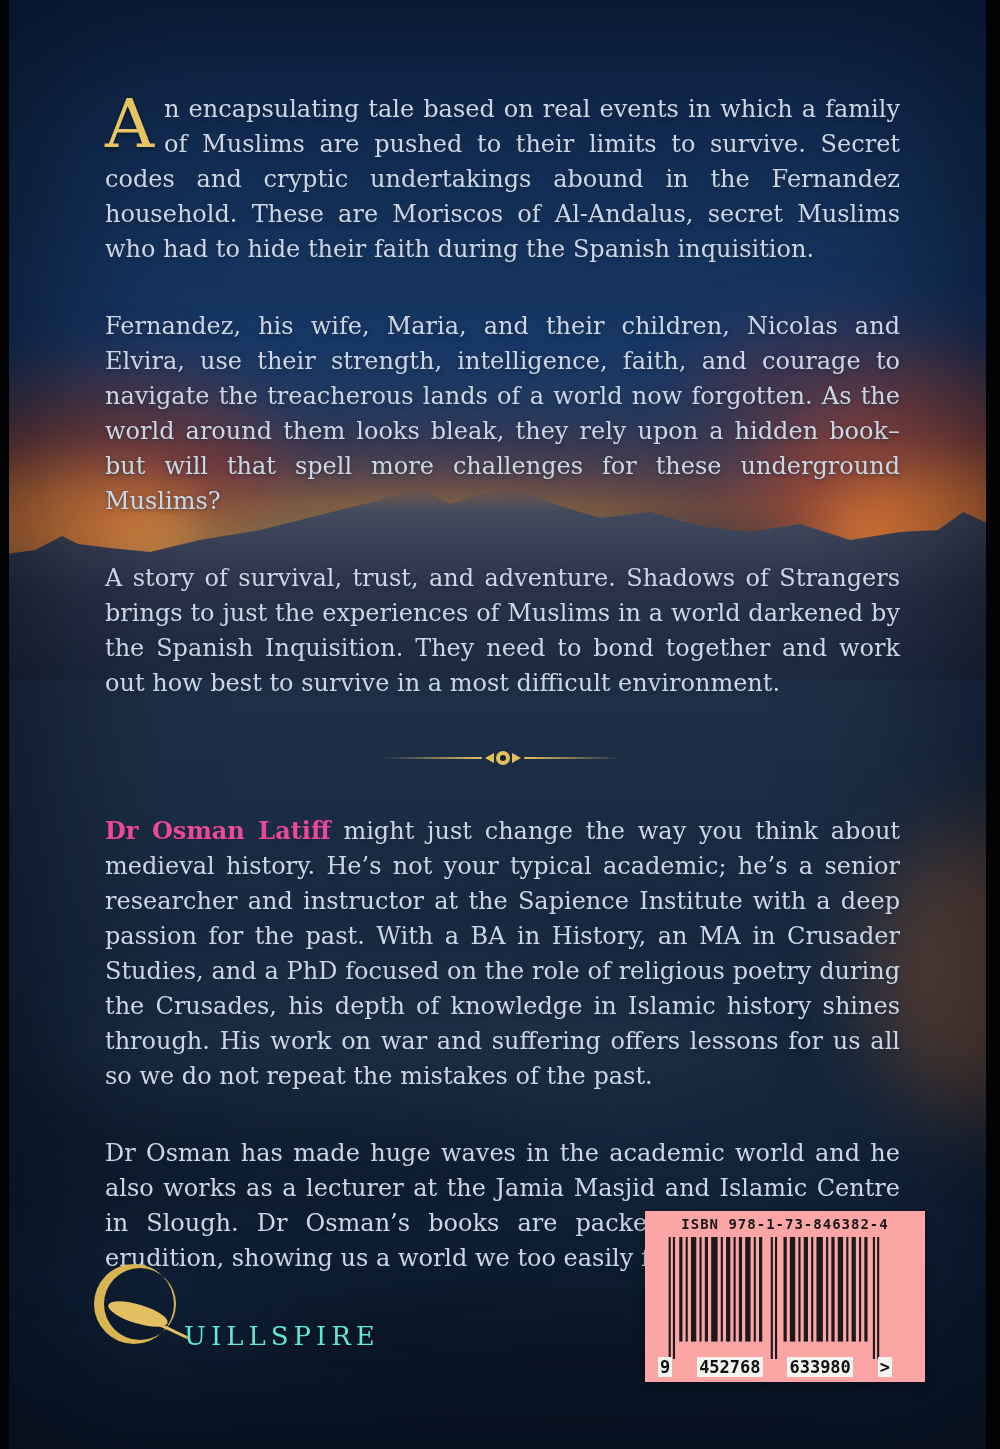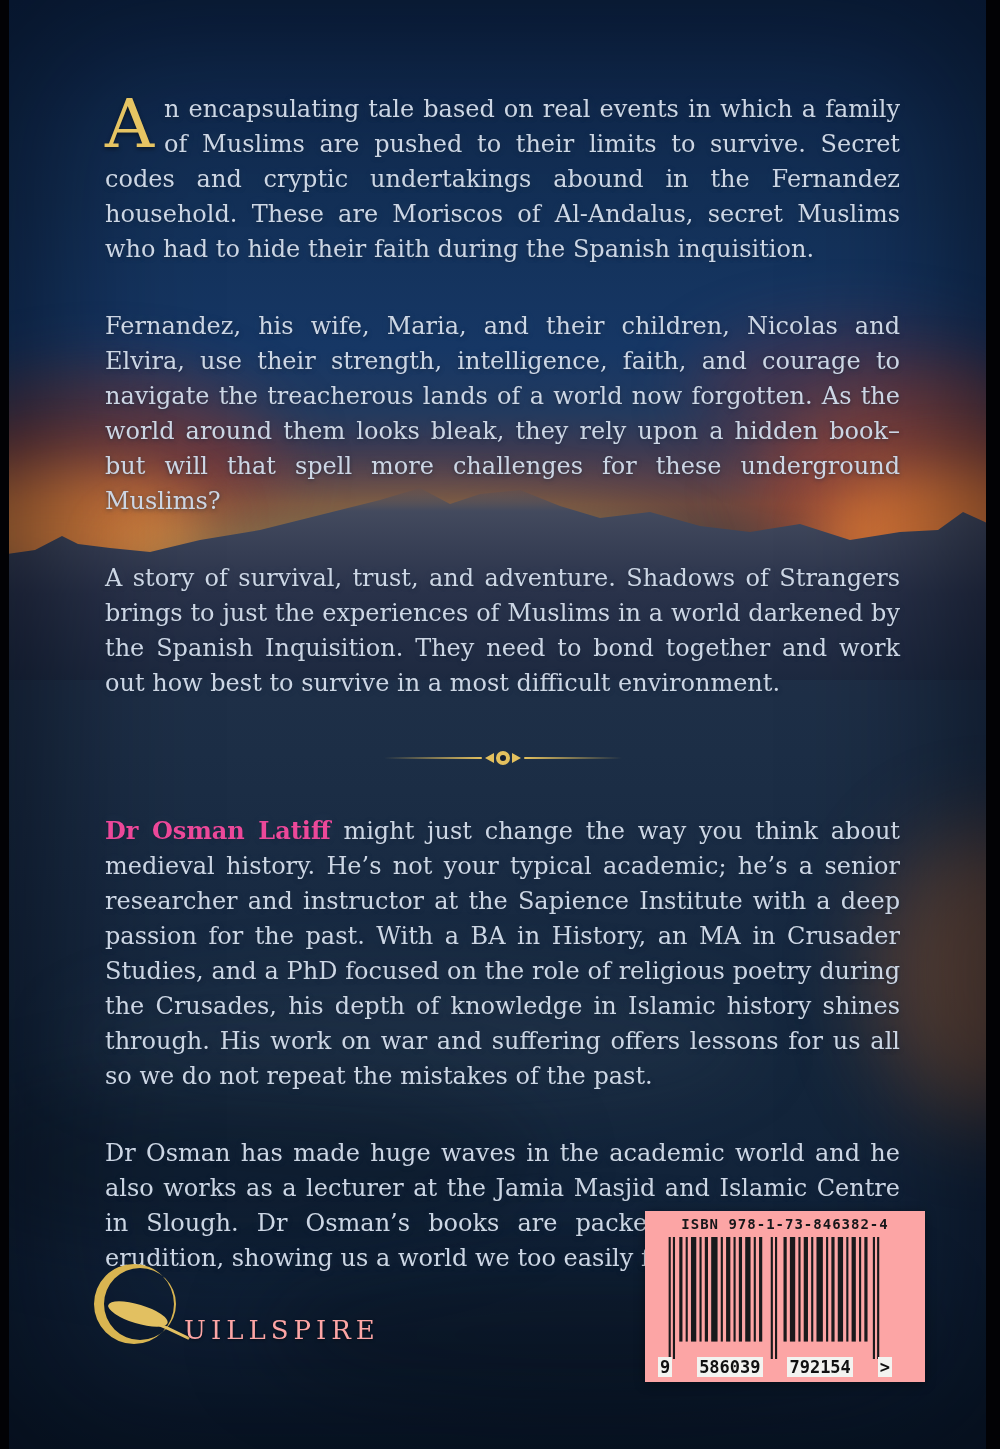--- a/index.html
+++ b/index.html
@@ -40,21 +40,21 @@
   .div-line{height:2px;width:98px;}
   .div-line.left{background:linear-gradient(90deg,rgba(217,181,81,0),#e3c05e);border-radius:2px;}
   .div-line.right{background:linear-gradient(270deg,rgba(217,181,81,0),#e3c05e);border-radius:2px;}
   .div-tri{width:0;height:0;border-top:5px solid transparent;border-bottom:5px solid transparent;}
   .div-tri.left{border-right:9px solid #e3c05e;margin:0 2px 0 3px;}
   .div-tri.right{border-left:9px solid #e3c05e;margin:0 3px 0 2px;}
   .div-ring{width:14px;height:14px;border:4px solid #e3c05e;border-radius:50%;
             background:rgba(18,28,48,.9);box-sizing:border-box;}
   
   .logo{position:absolute;left:88px;top:1254px;display:flex;align-items:flex-end;z-index:5;}
-  .logo-text{font-size:26px;letter-spacing:5px;color:#fca5a5;margin:0 0 9px -12px;
+  .logo-text{font-size:26px;letter-spacing:5px;color:#5eead4;margin:0 0 3px -12px;
              text-shadow:0 1px 3px rgba(0,0,0,.5);}
   
   .barcode-box{position:absolute;left:645px;top:1211px;width:280px;height:171px;
                background:#fca5a5;z-index:5;box-shadow:0 2px 10px rgba(0,0,0,.4);}
   .isbn-row{position:absolute;top:5px;left:0;right:0;text-align:center;
             font-family:"DejaVu Sans Mono","Liberation Mono",monospace;
             font-weight:bold;font-size:14px;letter-spacing:1px;color:#17171a;}
   .bars-svg{position:absolute;left:13px;top:26px;width:234px;height:122px;}
   .digits-row{position:absolute;bottom:5px;left:13px;width:234px;display:flex;
               justify-content:space-between;align-items:baseline;
@@ -160,19 +160,19 @@
           <rect x="177" y="0" width="2" height="108"></rect>
         <rect x="182" y="0" width="4" height="108"></rect>
           <rect x="189" y="0" width="2" height="108"></rect>
         <rect x="194" y="0" width="3" height="108"></rect>
         <rect x="202" y="0" width="2" height="126"></rect>
           <rect x="206" y="0" width="2" height="126"></rect>
       </g>
     </svg>
     <div class="digits-row">
       <span>9</span>
-      <span>586039</span>
-      <span>792154</span>
+      <span>452768</span>
+      <span>633980</span>
       <span>&gt;</span>
     </div>
   </div>
 
 </div>
 
 </body></html>

